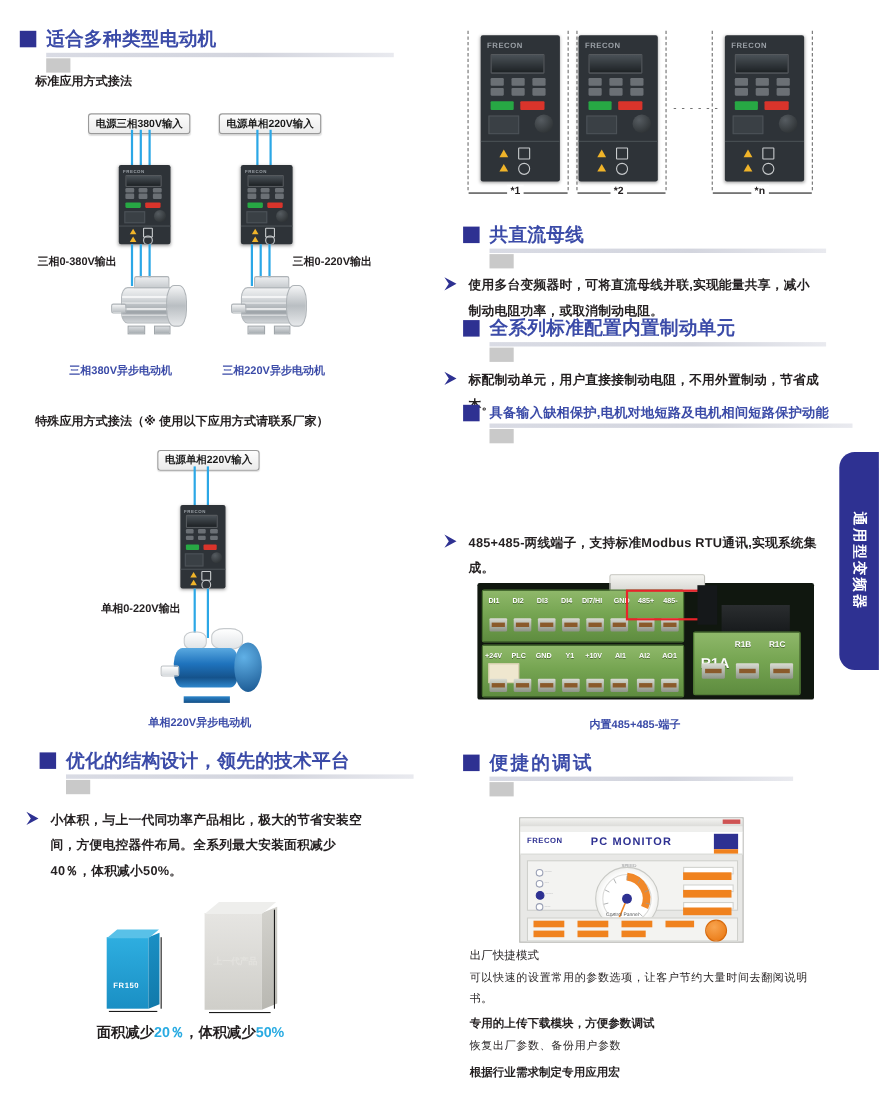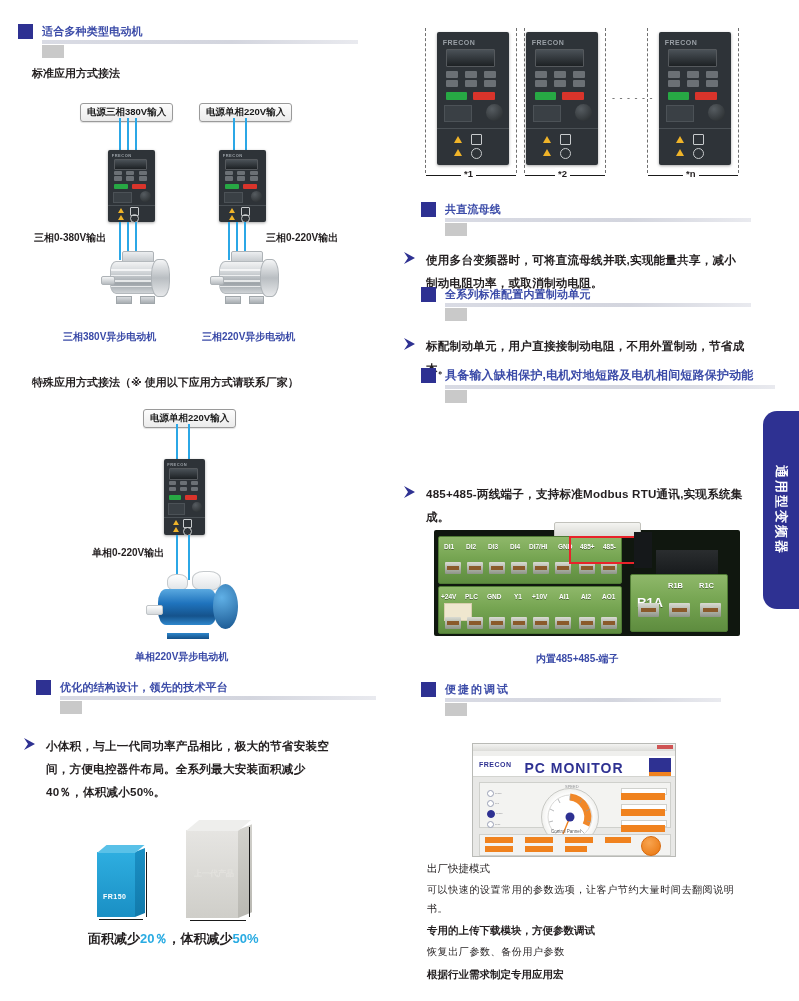--- a/index.html
+++ b/index.html
@@ -14,21 +14,21 @@
   .page{position:relative;width:799px;height:1001px;}
   .col{position:absolute;top:0;}
   .col-left{left:0;width:400px;height:1001px;}
   .col-right{left:400px;width:399px;height:1001px;}
 
   
   .sec{position:relative;margin:0;}
   .sec-row{display:flex;align-items:center;}
   .sec-sq{width:15px;height:15px;background:#2e3192;flex:0 0 auto;}
   .sec-title{
-    color:#3b4ba8;font-size:11px;font-weight:bold;
+    color:#3b4ba8;font-size:17px;font-weight:bold;
     margin-left:9px;white-space:nowrap;letter-spacing:.2px;
   }
   .sec-title.small{font-size:12px;}
   .sec-rule{
     height:4px;margin-top:1px;margin-left:24px;
     background:linear-gradient(to right,#d9dbe4 0%,#d3d5de 60%,#e9eaef 100%);
   }
   .sec-sub{width:22px;height:13px;background:#c9c9c9;margin-left:24px;margin-top:1px;}
 
   
@@ -130,21 +130,21 @@
   .tscrew i{position:absolute;left:12%;top:35%;width:76%;height:28%;background:#8a5a2b;display:block;}
   .redbox{position:absolute;border:2px solid #e8232a;}
 
   
   .pcm{position:absolute;background:#e8e8e6;border:1px solid #b9bab6;}
   .pcm .tbar{position:absolute;left:0;top:0;width:100%;height:7px;
      background:linear-gradient(to bottom,#f3f3f1,#dcdcd9);border-bottom:1px solid #c6c7c3;}
   .pcm .mbar{position:absolute;left:0;top:7px;width:100%;height:5px;background:#efefed;border-bottom:1px solid #d3d4d0;}
   .pcm .hdr{position:absolute;left:0;top:12px;width:100%;height:20px;background:#ffffff;border-bottom:1px solid #d3d4d0;}
   .pcm .title{position:absolute;left:50%;top:16px;transform:translateX(-50%);
-     color:#2e3192;font-weight:bold;font-size:14px;letter-spacing:1px;}
+     color:#2e3192;font-weight:bold;font-size:10px;letter-spacing:1px;}
   .pcm .logo{position:absolute;left:6px;top:17px;color:#2e3192;font-weight:bold;font-size:7px;letter-spacing:.5px;}
   .pcm .bluebox{position:absolute;right:4px;top:14px;width:22px;height:14px;background:#2e3192;}
   .pcm .orangebar{position:absolute;right:4px;top:28px;width:22px;height:4px;background:#f0821e;}
   .pcm .panel{position:absolute;background:#f3f3f1;border:1px solid #cfd0cc;}
   .pcm .gauge{position:absolute;border-radius:50%;background:
       radial-gradient(circle at 50% 50%,#ffffff 55%,#f2f2f0 70%,#e2e2e0 100%);
       border:1px solid #c8c9c5;}
   .pcm .ofield{position:absolute;background:#f0821e;}
   .pcm .ofieldlbl{position:absolute;background:#ffffff;border:1px solid #d0d1cd;}
   .pcm .obtn{position:absolute;background:#f0821e;}

